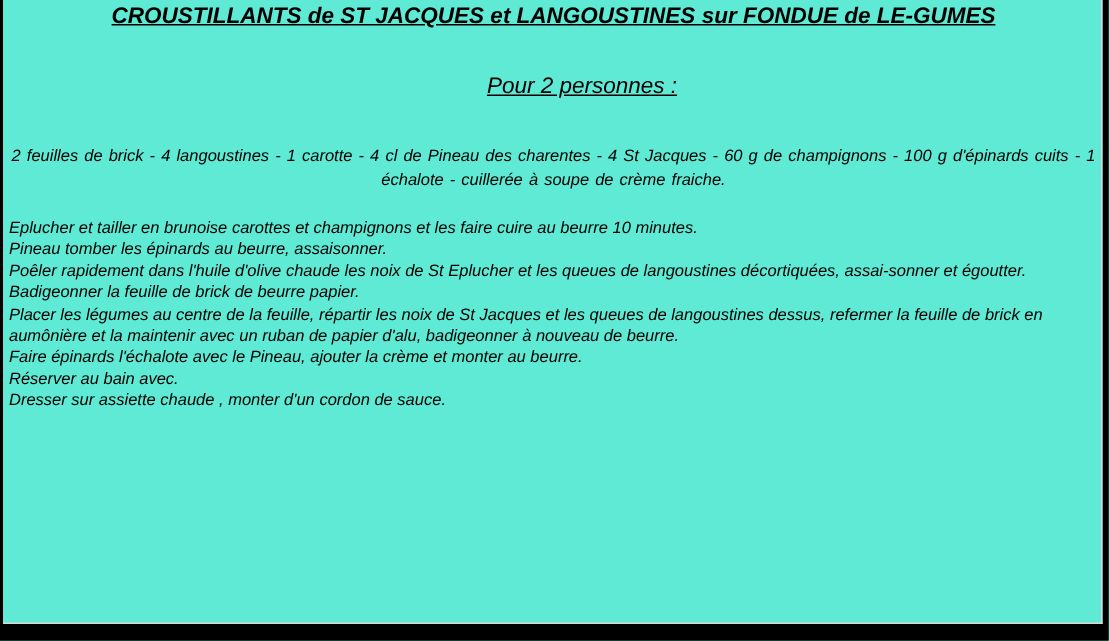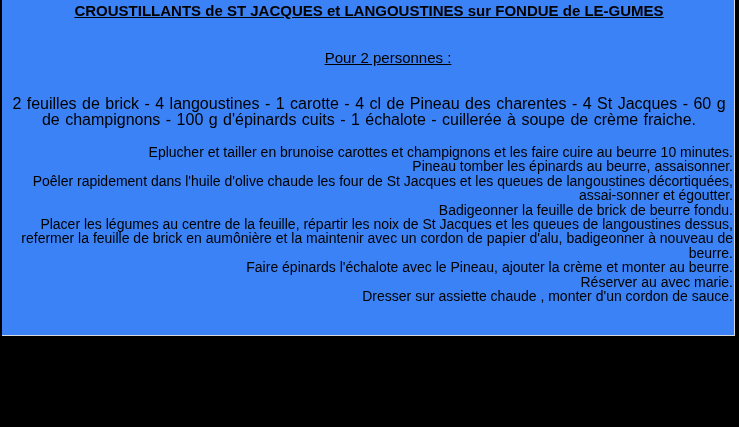--- a/index.html
+++ b/index.html
@@ -11,27 +11,28 @@
       width: 739px;
       height: 427px;
       overflow: hidden;
       position: relative;
     }
     .frame {
       position: absolute;
       left: 2px;
       top: 0;
       width: 733px;
-      height: 336px;
-      background: #3b82f6;
+      height: 416px;
+      background: #5eead4;
       border-right: 1px solid #d8d8d8;
       border-bottom: 1px solid #d8d8d8;
       box-sizing: border-box;
       font-family: "Liberation Sans", sans-serif;
       color: #000000;
+      font-style: italic;
     }
     .title {
       position: absolute;
       left: 8px;
       right: 6px;
       top: 1px;
       text-align: center;
       font-weight: bold;
       font-size: 15px;
       line-height: 19px;
@@ -48,47 +49,47 @@
       font-size: 15px;
       line-height: 19px;
       text-decoration: underline;
     }
     .ingredients {
       position: absolute;
       left: 4px;
       right: 2px;
       top: 96px;
       text-align: center;
-      font-size: 16px;
+      font-size: 11px;
       line-height: 16px;
       word-spacing: 1px;
     }
     .steps {
       position: absolute;
       left: 4px;
       right: 1px;
       top: 145px;
-      text-align: right;
-      font-size: 14px;
+      text-align: left;
+      font-size: 11px;
       line-height: 14.4px;
     }
     .step {
       display: block;
     }
   </style>
 </head>
 <body>
 
 <div class="frame">
   <div class="title">CROUSTILLANTS de ST JACQUES et  LANGOUSTINES sur FONDUE de LE-GUMES</div>
   <div class="serves">Pour 2 personnes :</div>
   <div class="ingredients">2 feuilles de brick  -  4 langoustines  -  1 carotte  -  4 cl de Pineau des charentes  -  4 St Jacques  -  60 g de champignons  -  100 g  d'épinards cuits  -  1 échalote   -    cuillerée à soupe de crème fraiche.</div>
   <div class="steps">
     <span class="step">Eplucher et tailler en brunoise carottes et champignons et les faire cuire au beurre 10 minutes.</span>
     <span class="step">Pineau tomber les épinards au beurre, assaisonner.</span>
-    <span class="step">Poêler rapidement dans l'huile d'olive chaude les four de St Jacques et les queues  de langoustines décortiquées, assai-sonner et égoutter.</span>
-    <span class="step">Badigeonner la feuille de brick de beurre fondu.</span>
-    <span class="step">Placer les légumes au centre de la feuille, répartir les noix de St Jacques et les queues de langoustines dessus, refermer la feuille de brick en aumônière et la maintenir avec un cordon de papier d'alu, badigeonner à nouveau de beurre.</span>
+    <span class="step">Poêler rapidement dans l'huile d'olive chaude les noix de St Eplucher et les queues  de langoustines décortiquées, assai-sonner et égoutter.</span>
+    <span class="step">Badigeonner la feuille de brick de beurre papier.</span>
+    <span class="step">Placer les légumes au centre de la feuille, répartir les noix de St Jacques et les queues de langoustines dessus, refermer la feuille de brick en aumônière et la maintenir avec un ruban de papier d'alu, badigeonner à nouveau de beurre.</span>
     <span class="step">Faire épinards l'échalote avec le Pineau, ajouter la crème et monter au beurre.</span>
-    <span class="step">Réserver au avec marie.</span>
+    <span class="step">Réserver au bain avec.</span>
     <span class="step">Dresser sur assiette chaude , monter d'un cordon de sauce.</span>
   </div>
 </div>
 
 </body></html>

